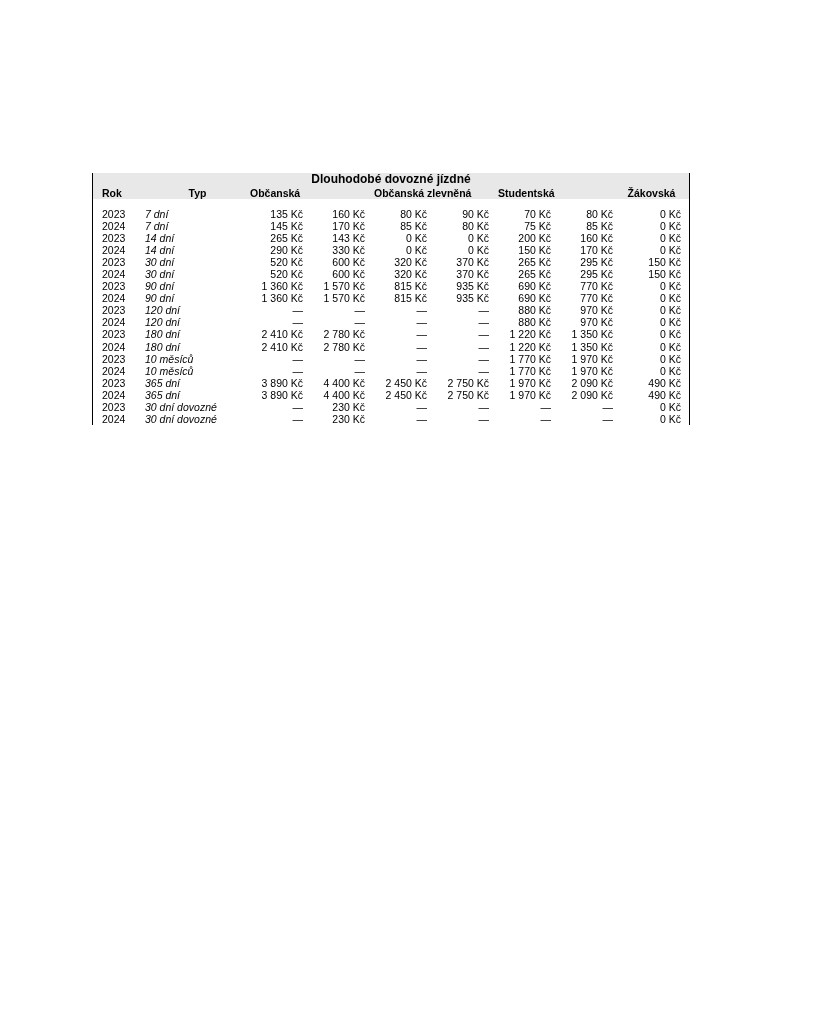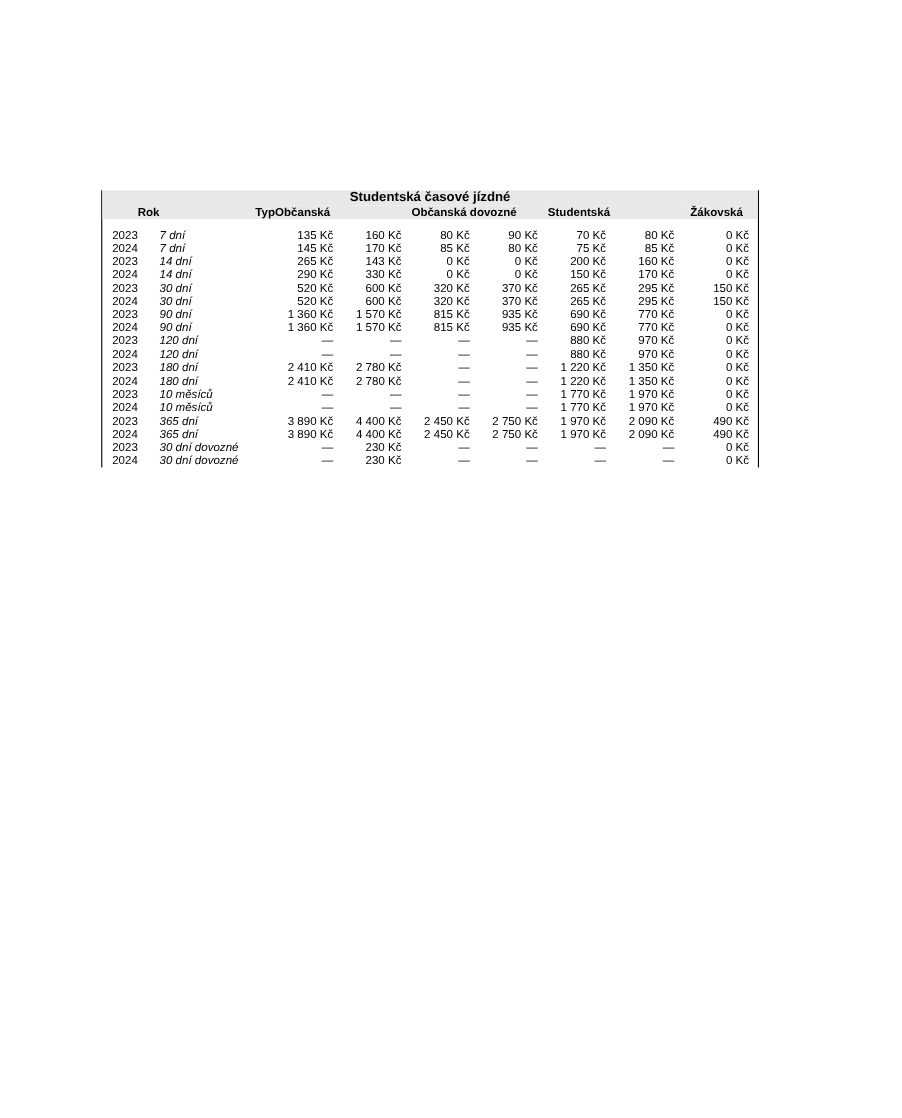--- a/index.html
+++ b/index.html
@@ -49,22 +49,22 @@
     border-bottom: 1.1px solid #000;
   }
   
   .head-row td {
     background: #e8e8e8;
     font-weight: bold;
     font-size: 10.5px;
     padding: 4px 0 5px 0;
     border-bottom: 1.1px solid #000;
   }
-  .head-rok { text-align: right; padding-left: 9px !important; }
-  .head-typ { text-align: right; }
+  .head-rok { text-align: left; padding-left: 9px !important; }
+  .head-typ { text-align: center; }
   .head-group { text-align: left; }
   .head-zak { text-align: center; padding-right: 8px !important; }
 
   
   .spacer-row td {
     height: 9px;
   }
 
   
   .data-row td {
@@ -110,27 +110,27 @@
         <col class="col-a1">
           <col class="col-a2">
         <col class="col-b1">
           <col class="col-b2">
         <col class="col-c1">
           <col class="col-c2">
         <col class="col-d">
       </colgroup>
       <tbody>
         <tr class="title-row">
-          <td colspan="9">Studentská časové jízdné</td>
+          <td colspan="9">Dlouhodobé dovozné jízdné</td>
         </tr>
         <tr class="head-row">
           <td class="head-rok">Rok</td>
           <td class="head-typ">Typ</td>
           <td class="head-group" colspan="2">Občanská</td>
-          <td class="head-group" colspan="2">Občanská dovozné</td>
+          <td class="head-group" colspan="2">Občanská zlevněná</td>
           <td class="head-group" colspan="2">Studentská</td>
           <td class="head-zak">Žákovská</td>
         </tr>
         <tr class="spacer-row">
           <td colspan="9"></td>
         </tr>
       <tr class="data-row grp-top">
             <td class="c-year">2023</td>
             <td class="c-type">7 dní</td>
             <td class="c-num">135 Kč</td>

